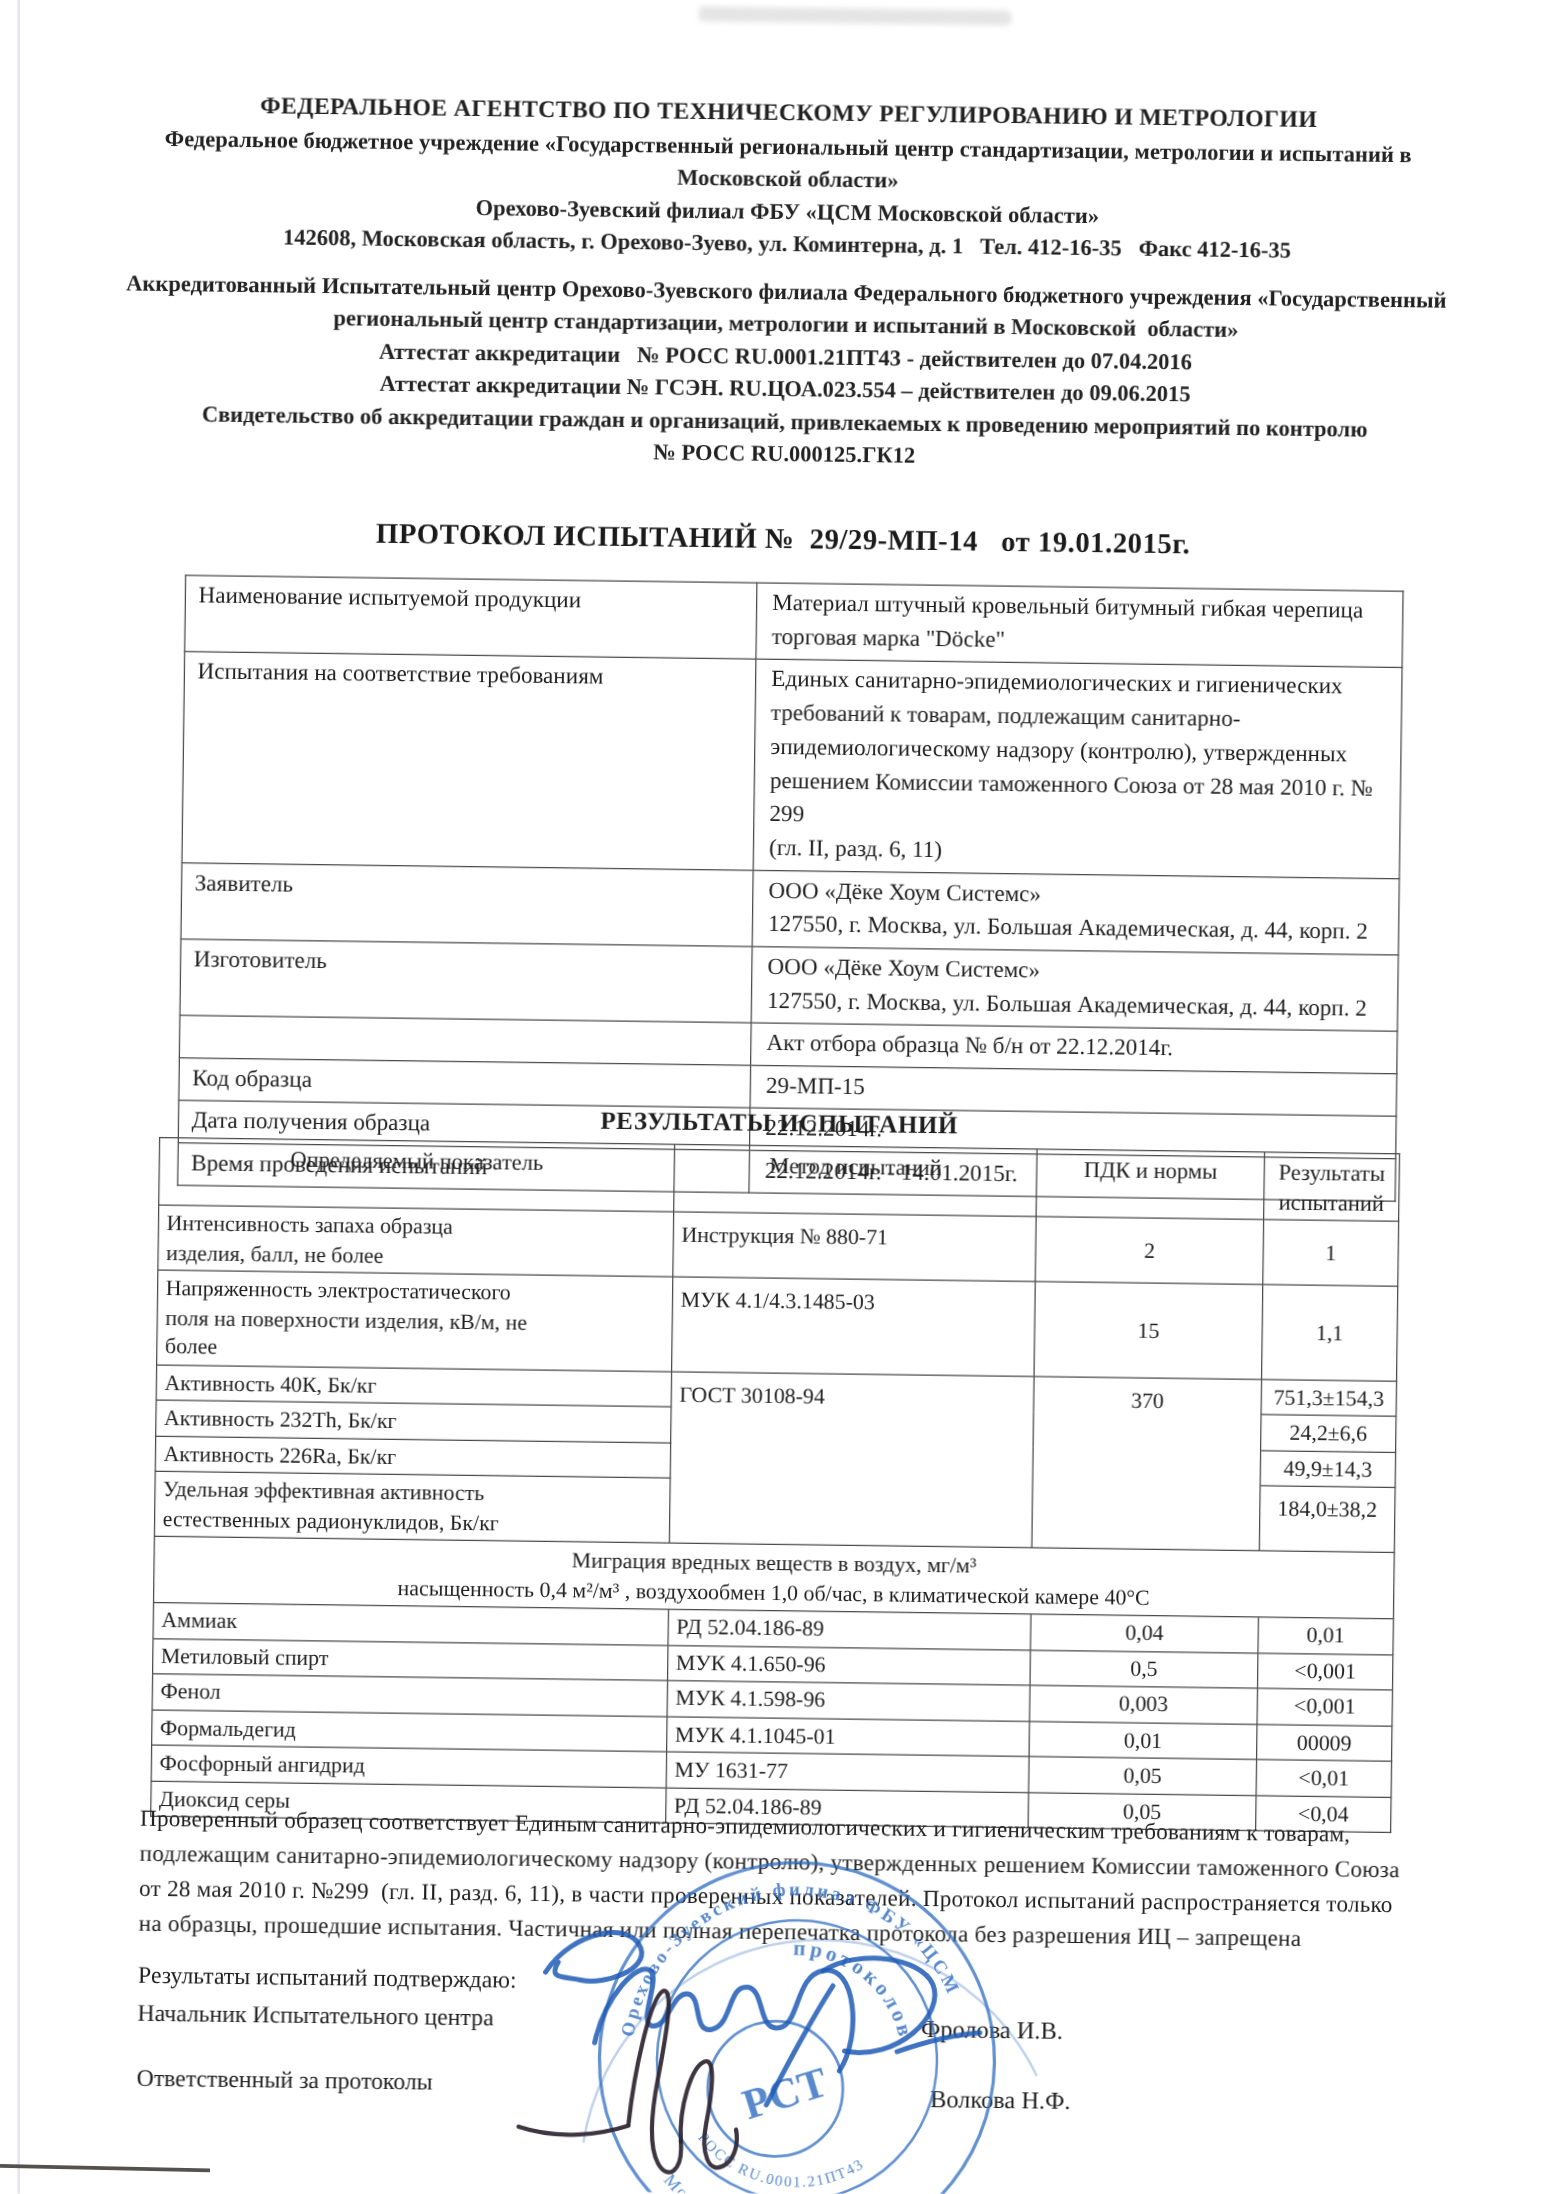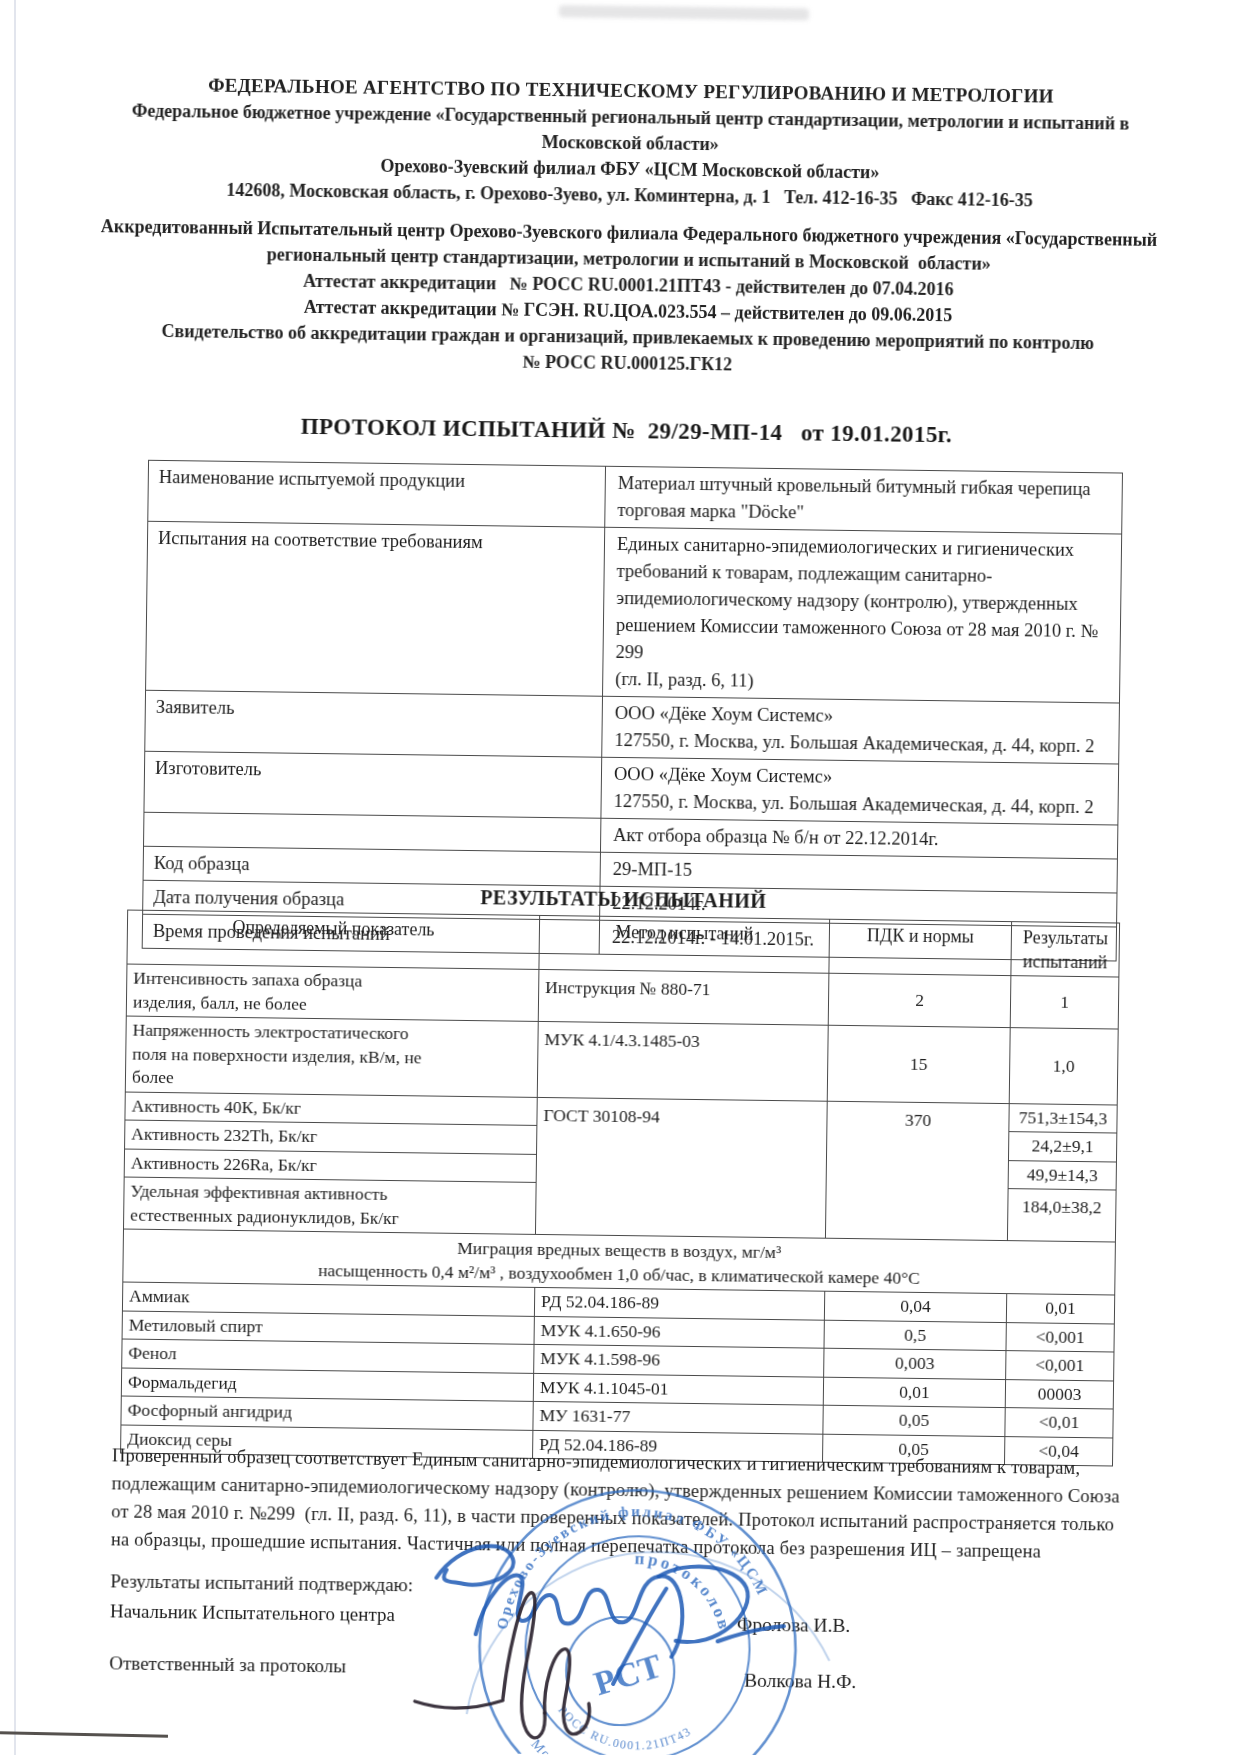--- a/index.html
+++ b/index.html
@@ -129,31 +129,31 @@
         <td class="topc" style="text-align:left;">Инструкция № 880-71</td>
         <td class="c">2</td>
         <td class="c">1</td>
       </tr>
       <tr>
         <td class="preline">Напряженность электростатического
 поля на поверхности изделия, кВ/м, не
 более</td>
         <td class="topc" style="text-align:left;">МУК 4.1/4.3.1485-03</td>
         <td class="c">15</td>
-        <td class="c">1,0</td>
+        <td class="c">1,1</td>
       </tr>
       <tr>
         <td>Активность 40К, Бк/кг</td>
         <td rowspan="4" class="topc" style="text-align:left;">ГОСТ 30108-94</td>
         <td rowspan="4" class="topc">370</td>
         <td class="c">751,3±154,3</td>
       </tr>
       <tr>
         <td>Активность 232Th, Бк/кг</td>
-        <td class="c">24,2±9,1</td>
+        <td class="c">24,2±6,6</td>
       </tr>
       <tr>
         <td>Активность 226Ra, Бк/кг</td>
         <td class="c">49,9±14,3</td>
       </tr>
       <tr>
         <td class="preline">Удельная эффективная активность
 естественных радионуклидов, Бк/кг</td>
         <td class="topc">184,0±38,2</td>
       </tr>
@@ -178,21 +178,21 @@
       <tr>
         <td>Фенол</td>
         <td>МУК 4.1.598-96</td>
         <td class="c">0,003</td>
         <td class="c">&lt;0,001</td>
       </tr>
       <tr>
         <td>Формальдегид</td>
         <td>МУК 4.1.1045-01</td>
         <td class="c">0,01</td>
-        <td class="c">00003</td>
+        <td class="c">00009</td>
       </tr>
       <tr>
         <td>Фосфорный ангидрид</td>
         <td>МУ 1631-77</td>
         <td class="c">0,05</td>
         <td class="c">&lt;0,01</td>
       </tr>
       <tr>
         <td>Диоксид серы</td>
         <td>РД 52.04.186-89</td>

